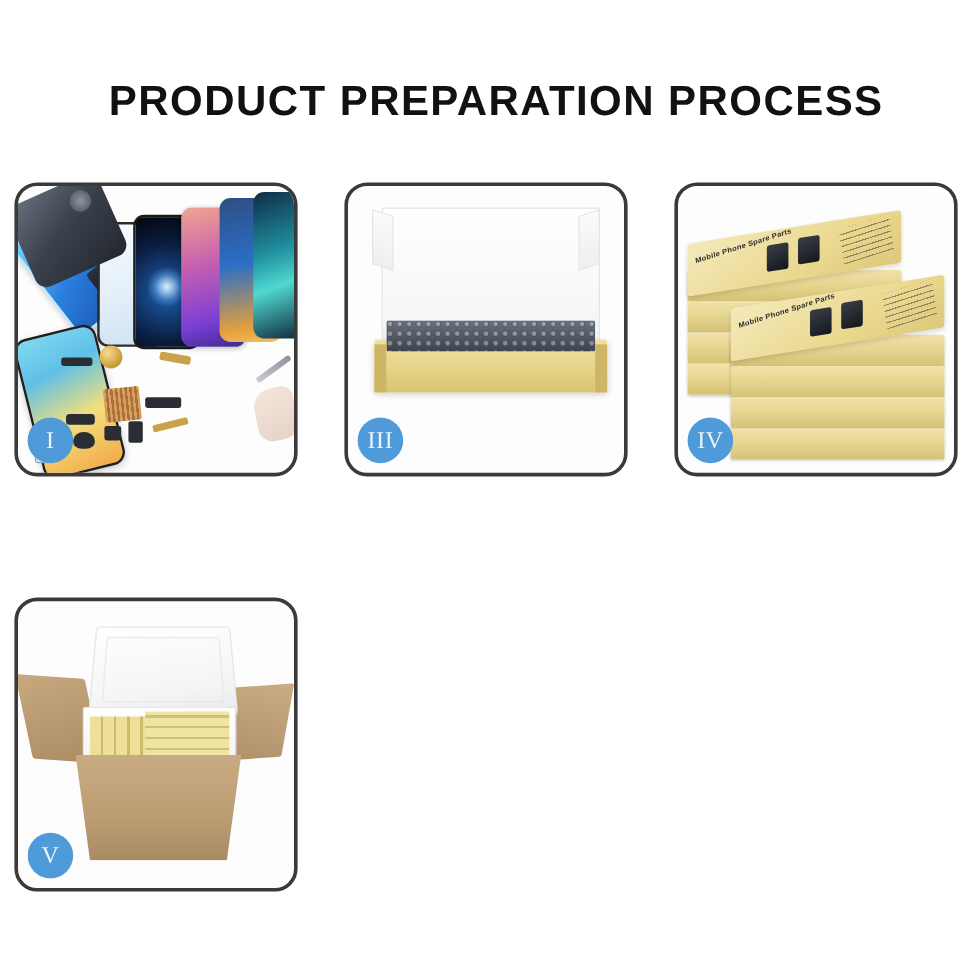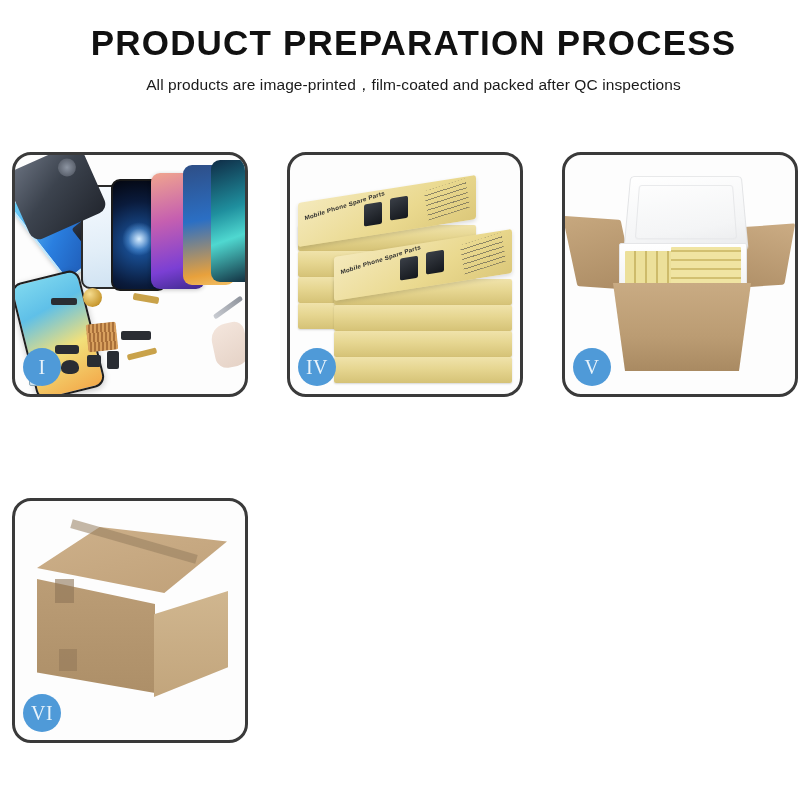--- a/index.html
+++ b/index.html
@@ -5,21 +5,21 @@
   * { box-sizing: border-box; margin: 0; padding: 0; }
   html, body {
     width: 811px; height: 811px;
     background: #ffffff;
     font-family: "Liberation Sans", sans-serif;
     overflow: hidden;
   }
   .page { position: relative; width: 811px; height: 811px; background: #fff; }
 
   
-  .header { padding-top: 24px; text-align: center; margin-left: 16px; }
+  .header { padding-top: 66px; text-align: center; margin-left: 16px; }
   .title {
     font-size: 35px;
     font-weight: 700;
     letter-spacing: 1.2px;
     color: #111111;
     line-height: 1.1;
     font-family: "Liberation Sans", sans-serif;
   }
   .subtitle {
     margin-top: 12px;
@@ -327,21 +327,20 @@
   .c6-tape-a { position:absolute; left:40px; top:78px; width:19px; height:24px; background: rgba(142,116,86,.6); }
   .c6-tape-b { position:absolute; left:44px; top:148px; width:18px; height:22px; background: rgba(142,116,86,.5); }
 </style>
 </head>
 <body>
 
 <div class="page">
 
   <div class="header">
     <div class="title">PRODUCT PREPARATION PROCESS</div>
-    <div class="subtitle">All products are image-printed，film-coated and packed after QC inspections</div>
   </div>
 
   <div class="grid">
 
     <div class="panel">
       <div class="panel-stage">
         <div class="ph ph-tilt"></div>
         <div class="ph ph-glass"></div>
         <div class="ph ph-dark"></div>
         <div class="ph ph-purple"></div>
@@ -361,20 +360,33 @@
         <div class="bit" style="left:106px;top:176px;width:30px;height:9px;border-radius:2px;"></div>
         <div class="bit" style="left:14px;top:215px;width:12px;height:16px;background:#cfe3ef;border:1px solid #8aa6b5;"></div>
         <div class="ph-chassis"></div>
         <div class="tool"></div>
         <div class="hand"></div>
       </div>
       <div class="badge">I</div>
     </div>
 
 
+    <div class="panel">
+      <div class="panel-stage">
+        <div class="lid-back"></div>
+        <div class="lid-flap-l"></div>
+        <div class="lid-flap-r"></div>
+        <div class="tray">
+          <div class="tray-inner"></div>
+          <div class="tray-lip-l"></div>
+          <div class="tray-lip-r"></div>
+        </div>
+      </div>
+      <div class="badge">III</div>
+    </div>
 
     <div class="panel">
       <div class="panel-stage">
         <div class="stack">
 
           <div class="gbox" style="left:2px;  top:42px;"></div>
           <div class="gbox" style="left:2px;  top:68px;"></div>
           <div class="gbox" style="left:2px;  top:94px;"></div>
           <div class="gbox" style="left:2px;  top:120px;"></div>
           <div class="gbox-top" style="left:2px; top:6px;">
@@ -405,26 +417,15 @@
         <div class="carton-flap-r"></div>
         <div class="foam-lid"></div>
         <div class="foam-liner"></div>
         <div class="inner-boxes"></div>
         <div class="inner-boxes2"></div>
         <div class="carton-body"></div>
       </div>
       <div class="badge">V</div>
     </div>
 
-    <div class="panel">
-      <div class="panel-stage">
-        <div class="c6-top"></div>
-        <div class="c6-front"></div>
-        <div class="c6-side"></div>
-        <div class="c6-seam"></div>
-        <div class="c6-tape-a"></div>
-        <div class="c6-tape-b"></div>
-      </div>
-      <div class="badge">VI</div>
-    </div>
 
   </div>
 </div>
 
 </body></html>

